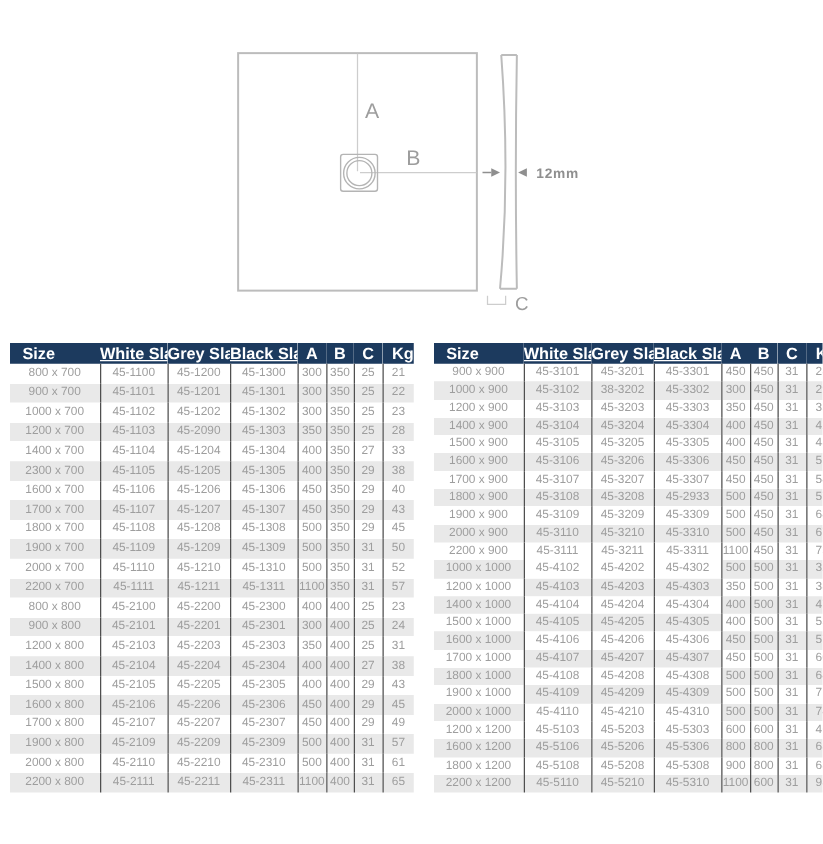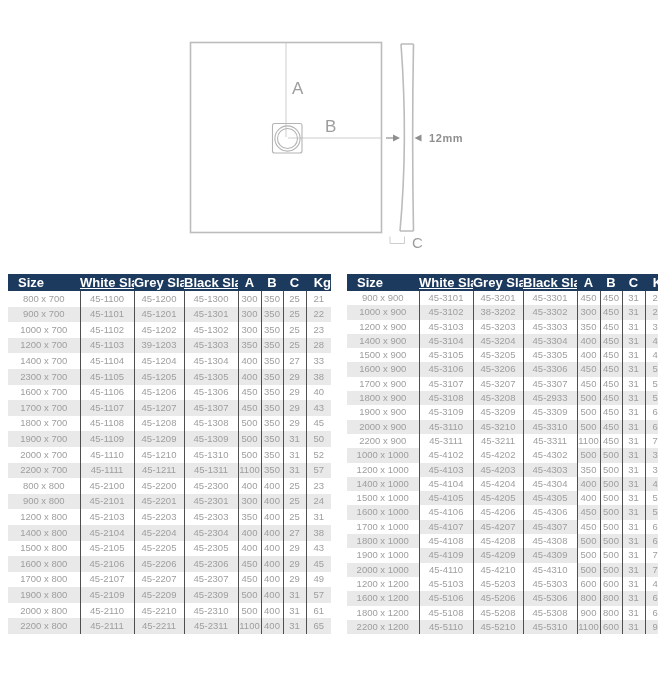--- a/index.html
+++ b/index.html
@@ -117,21 +117,21 @@
           <td>45-1202</td>
           <td>45-1302</td>
           <td>300</td>
           <td>350</td>
           <td>25</td>
           <td>23</td>
         </tr>
         <tr>
           <td>1200 x 700</td>
           <td>45-1103</td>
-          <td>39-1203</td>
+          <td>45-2090</td>
           <td>45-1303</td>
           <td>350</td>
           <td>350</td>
           <td>25</td>
           <td>28</td>
         </tr>
         <tr>
           <td>1400 x 700</td>
           <td>45-1104</td>
           <td>45-1204</td>

